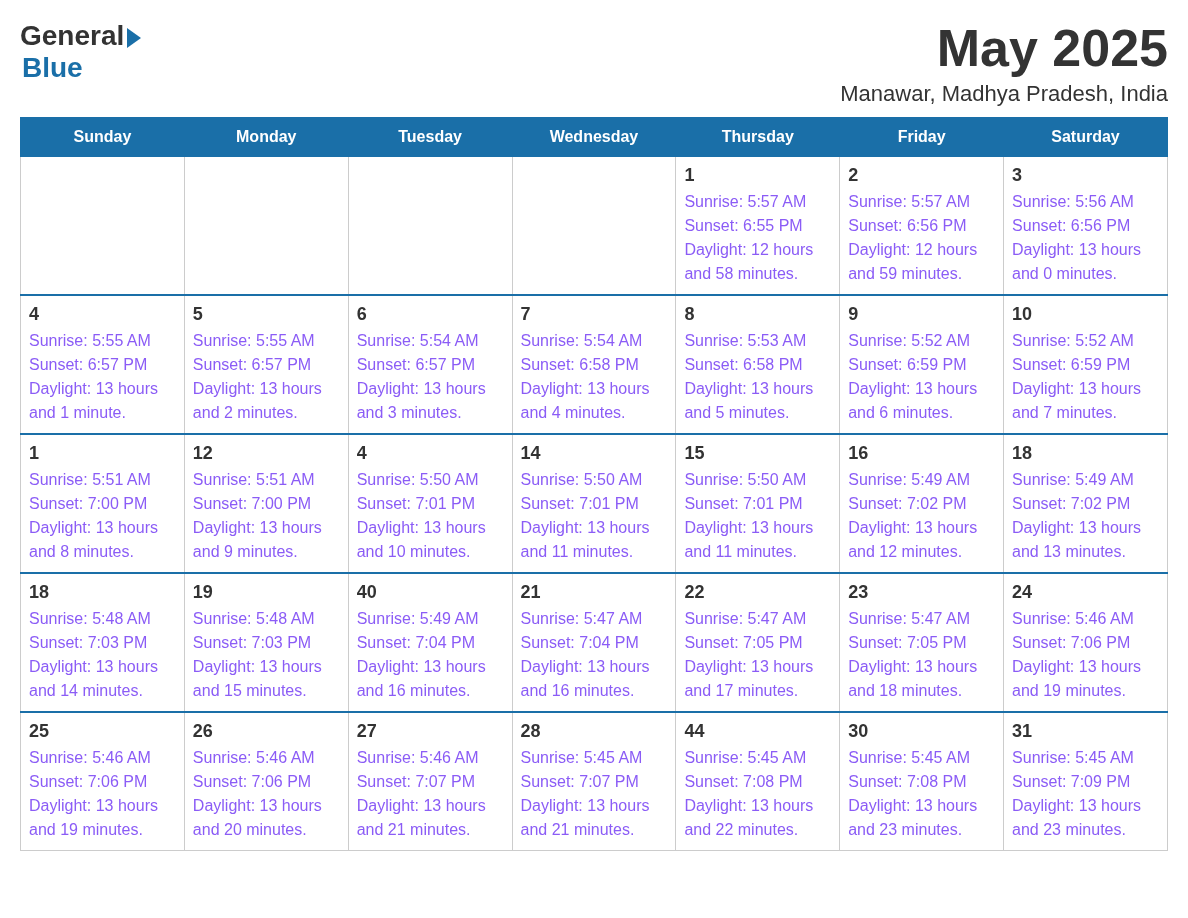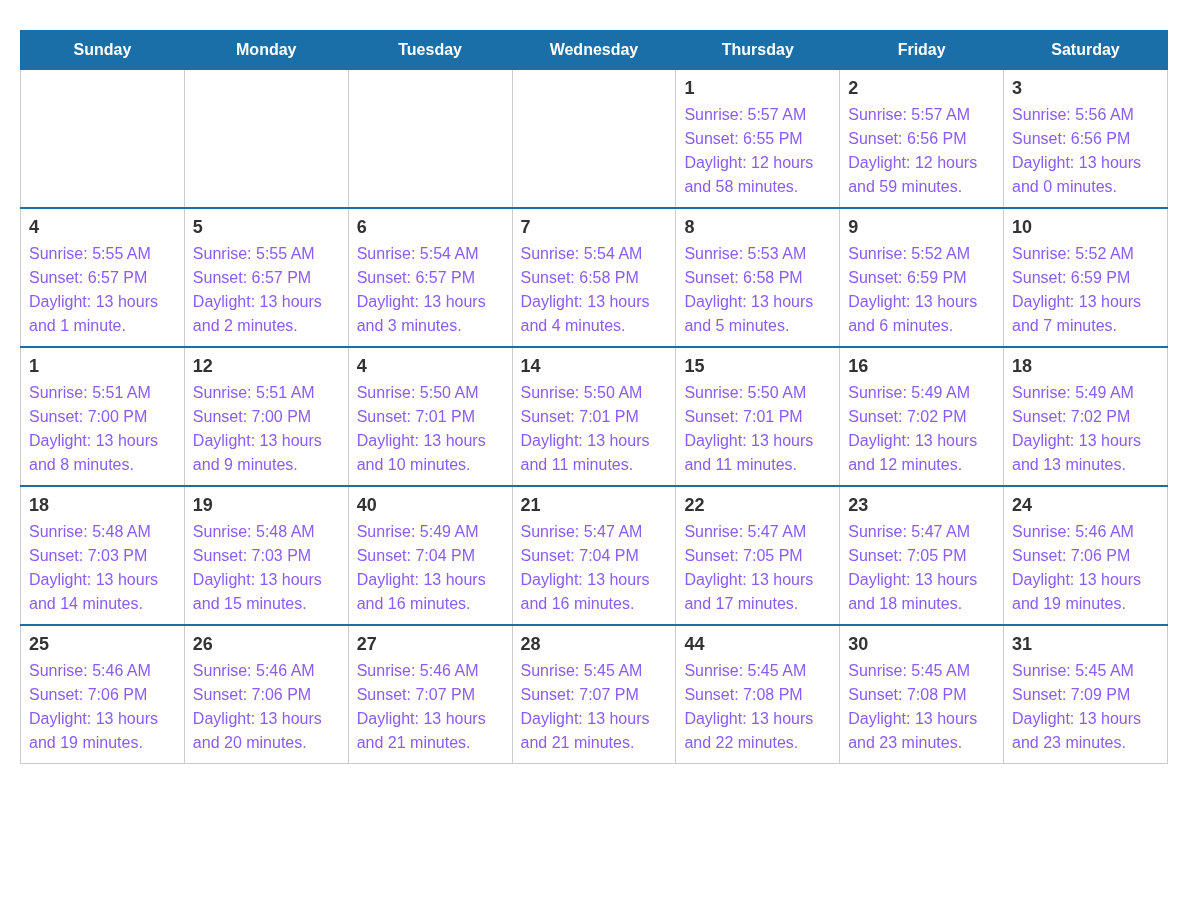--- a/index.html
+++ b/index.html
@@ -95,21 +95,30 @@
       background: #fff;
     }
     .row-divider td {
       border-top: 2px solid #1a6fa8;
     }
   </style>
 </head>
 <body>
 
 <div class="header">
+  <div class="logo">
+    <div class="logo-top">
+      <span class="logo-general">General</span>
+      <div class="logo-arrow"></div>
+    </div>
+    <span class="logo-blue">Blue</span>
+  </div>
   <div class="title-section">
+    <div class="month-title">May 2025</div>
+    <div class="location-title">Manawar, Madhya Pradesh, India</div>
   </div>
 </div>
 
 <table class="calendar">
   <thead>
     <tr>
     <th>Sunday</th>
         <th>Monday</th>
         <th>Tuesday</th>
         <th>Wednesday</th>

